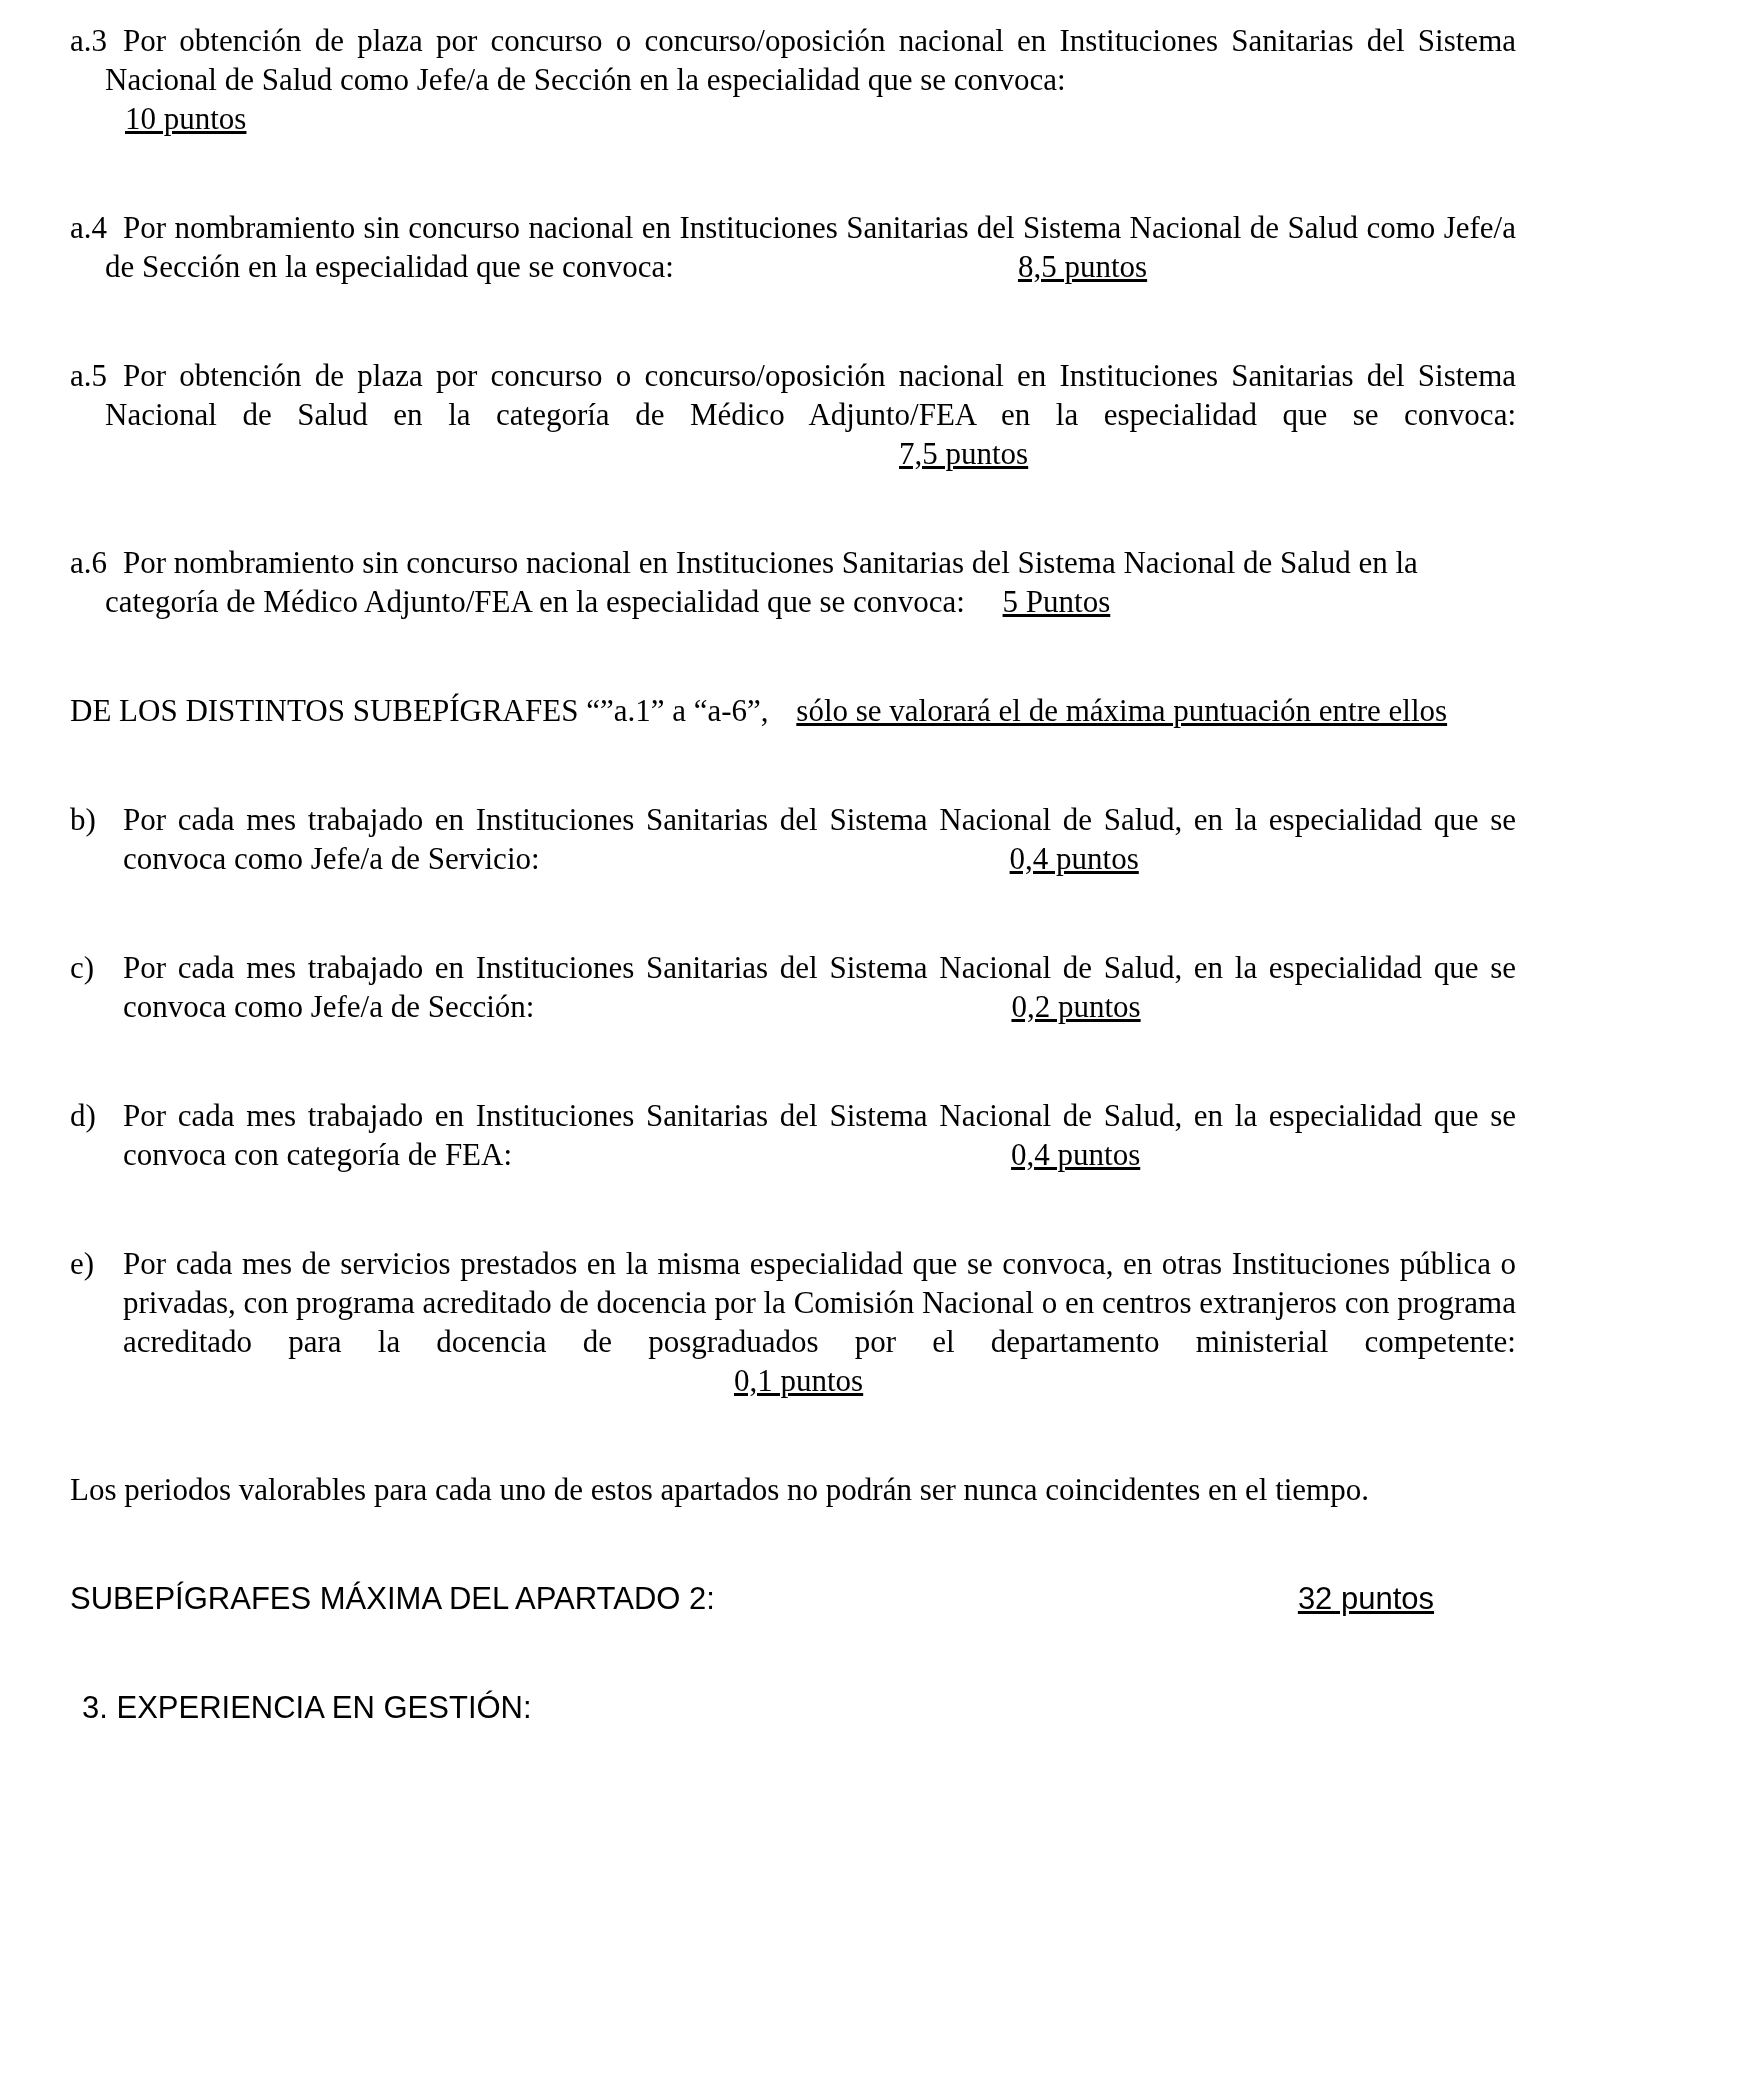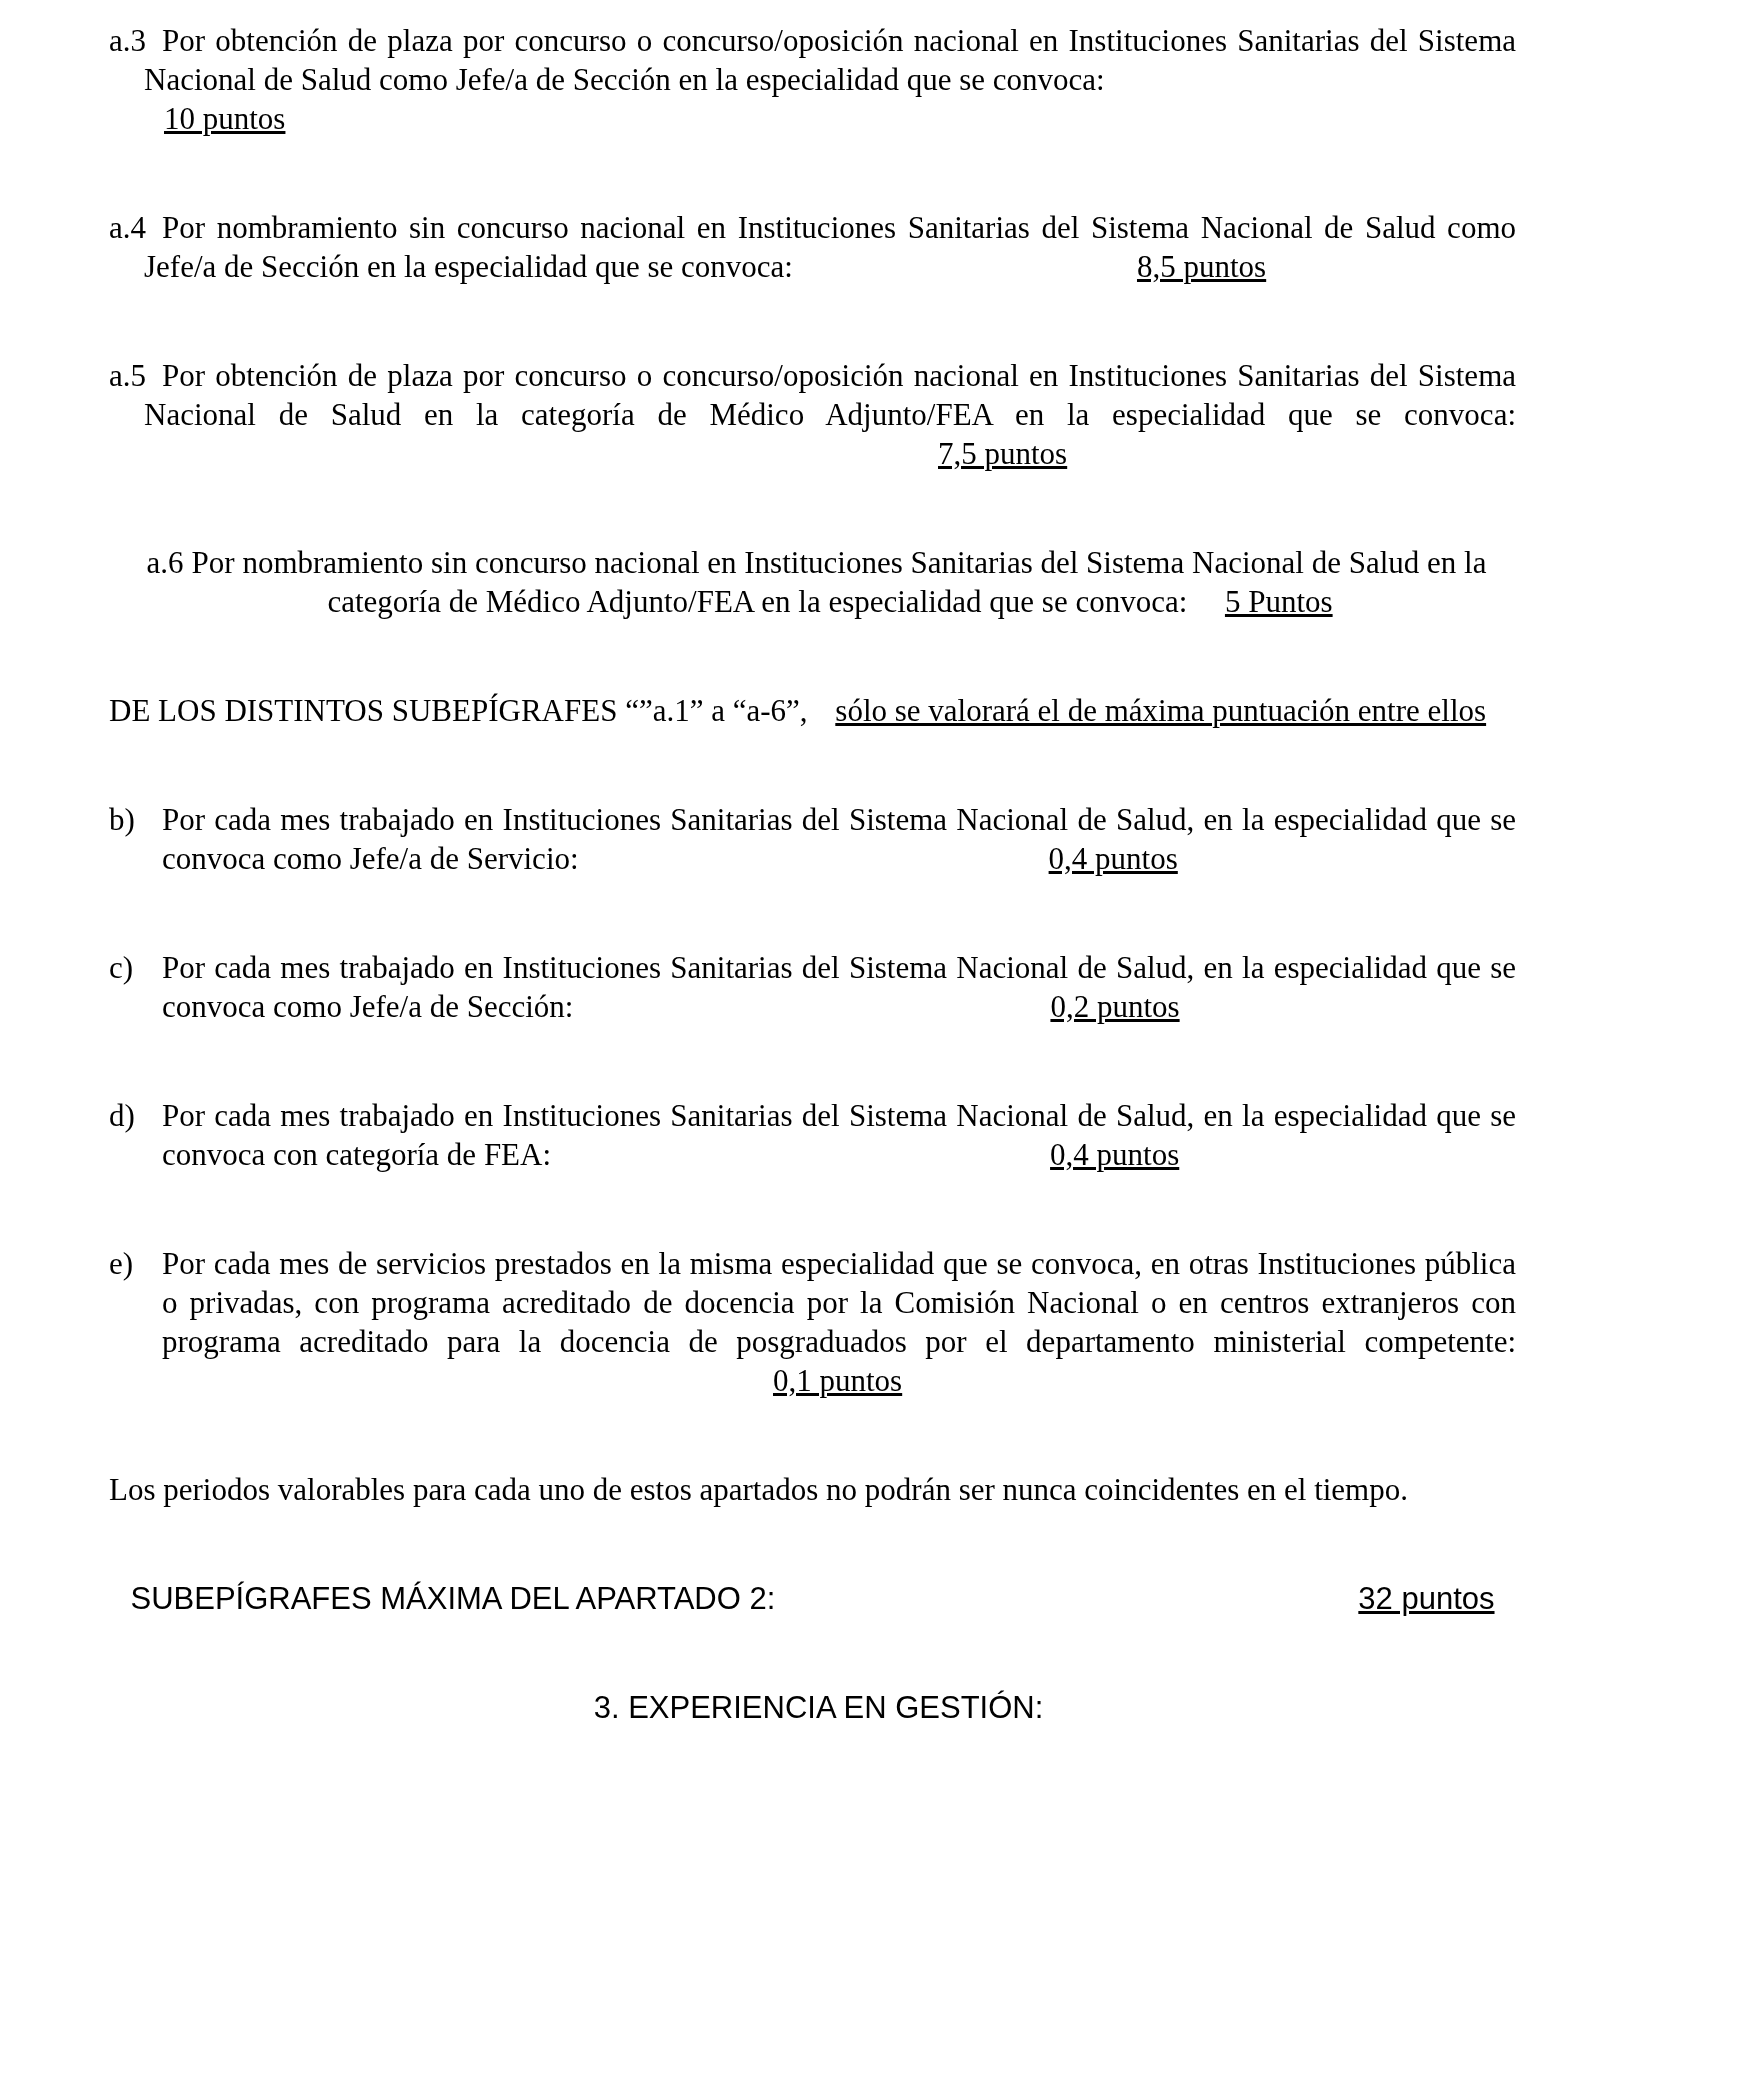--- a/index.html
+++ b/index.html
@@ -8,25 +8,25 @@
     width: 1748px;
     height: 2097px;
     color: #000000;
     font-family: "Liberation Serif", serif;
     font-size: 31px;
     line-height: 39px;
   }
   .page {
     width: 1748px;
     height: 2097px;
-    padding: 21px 232px 0 109px;
+    padding: 21px 232px 0 70px;
   }
   .para { margin-bottom: 70px; }
   .justify { text-align: justify; }
-  .leftalign { text-align: center; }
+  .leftalign { text-align: left; }
   
   .hang  { padding-left: 35px; text-indent: -35px; }
   
   .hang2 { padding-left: 53px; text-indent: -53px; }
   .label { display: inline-block; width: 53px; text-indent: 0; }
   .u { text-decoration: underline; margin-left: 20px; }
   .it { }
   .sans { font-family: "Liberation Sans", sans-serif; }
   .tab { display: inline-block; }
   .t-a4 { width: 324px; }

